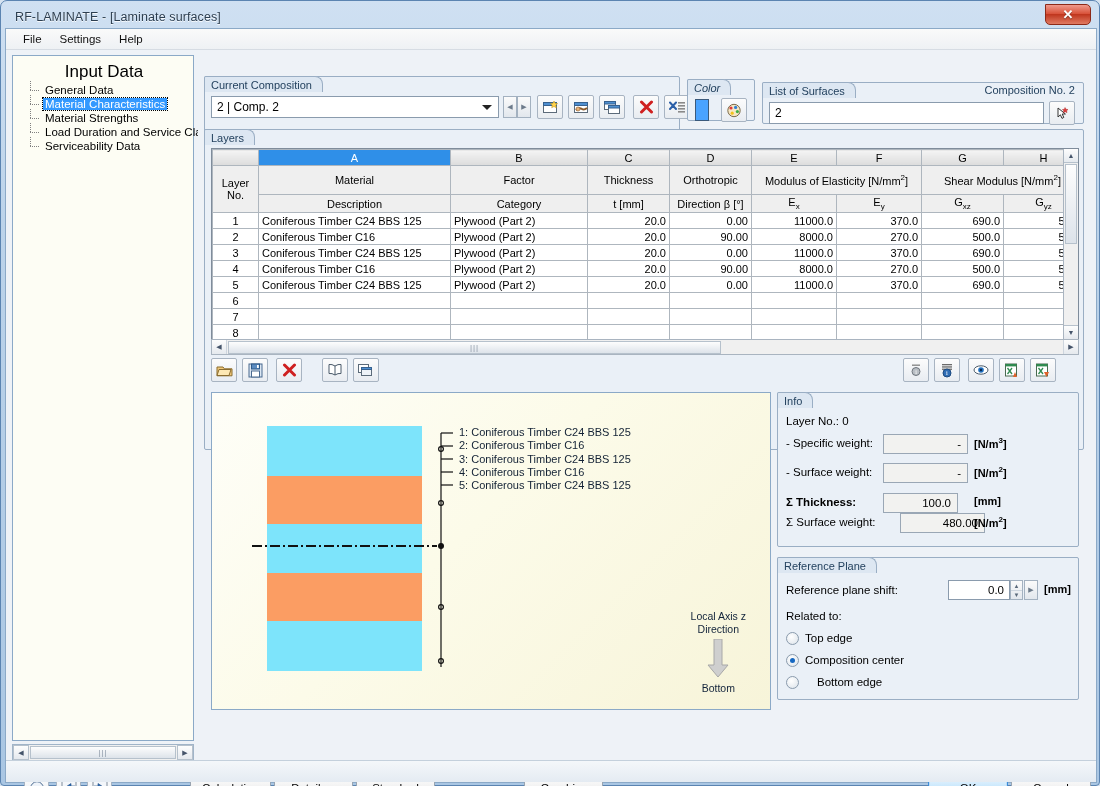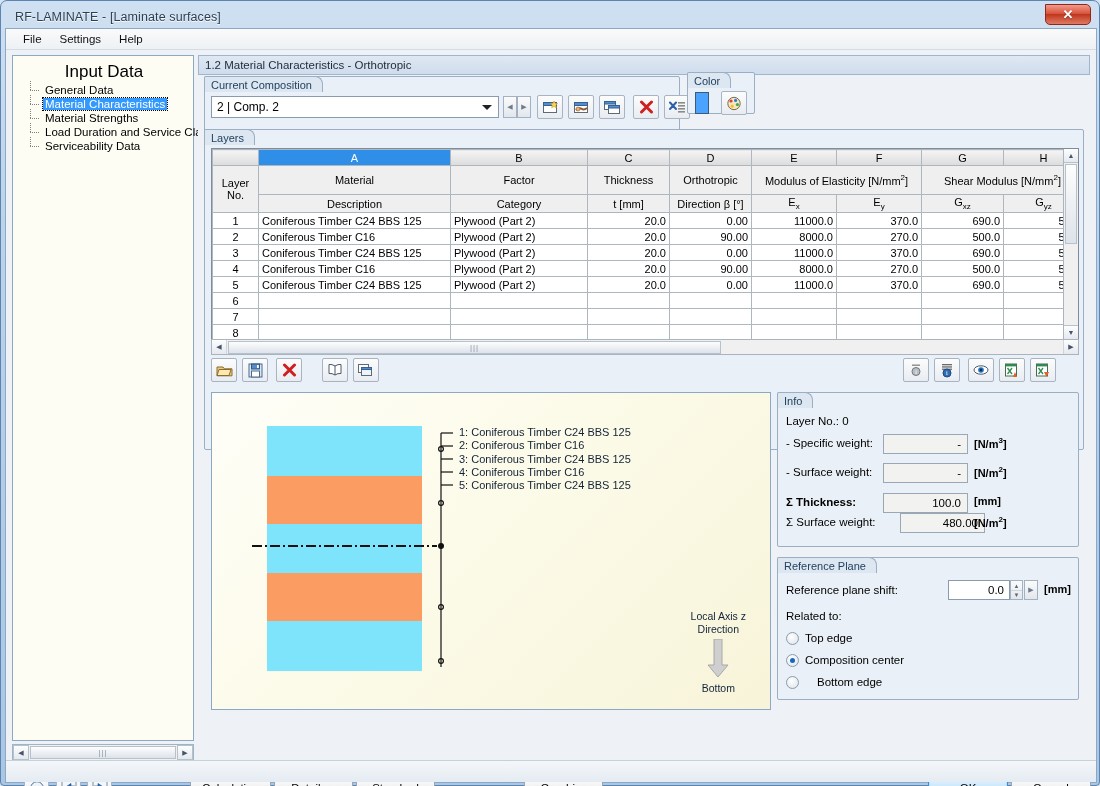--- a/index.html
+++ b/index.html
@@ -396,21 +396,20 @@
       </div>
 
       <div class="nav-hscroll">
         <div class="sb-arrow">◀</div>
         <div class="sb-thumb">|||</div>
         <div class="sb-arrow">▶</div>
       </div>
 
       <div class="content">
 
-        <div class="section-title">1.2 Material Characteristics - Orthotropic</div>
 
         <div class="grp" style="left:6px; top:21px; width:476px; height:56px;">
           <div class="cap">Current Composition</div>
           <div class="combo" style="position:absolute; left:6px; top:19px; width:288px;">
             <span>2 | Comp. 2</span>
             <span class="arrow"></span>
           </div>
           <div class="spin-pair" style="position:absolute; left:298px; top:19px;">
             <div class="spin-btn">◀</div>
             <div class="spin-btn">▶</div>
@@ -447,34 +446,47 @@
             <svg width="17" height="15" viewBox="0 0 17 15">
                 <path d="M1 2.5 L7 9 M7 2.5 L1 9" stroke="#2b5fa8" stroke-width="2" stroke-linecap="round"></path>
                 <rect x="9" y="2" width="7" height="1.6" fill="#8a8a8a"></rect>
                 <rect x="9" y="5" width="7" height="1.6" fill="#8a8a8a"></rect>
                 <rect x="9" y="8" width="7" height="1.6" fill="#8a8a8a"></rect>
                 <rect x="9" y="11" width="7" height="1.6" fill="#8a8a8a"></rect>
               </svg>
           </div>
         </div>
 
-        <div class="grp" style="left:489px; top:17px; width:68px; height:42px;">
+        <div class="grp" style="left:489px; top:24px; width:68px; height:42px;font-style:italic;">
           <div class="cap">Color</div>
           <div style="position:absolute;left:7px;top:19px;width:14px;height:22px;background:#4aa3ff;border:1px solid #3b5a7c;"></div>
           <div class="tbtn" style="position:absolute; left:33px; top:18px;">
             <svg width="16" height="15" viewBox="0 0 16 15">
                 <circle cx="8" cy="7.5" r="6.2" fill="#f6e7c4" stroke="#7a6a4a"></circle>
                 <circle cx="5" cy="5" r="1.6" fill="#e03b3b"></circle>
                 <circle cx="9.6" cy="4.4" r="1.6" fill="#2f7fd6"></circle>
                 <circle cx="11.4" cy="8.6" r="1.6" fill="#3fae45"></circle>
                 <circle cx="6.2" cy="10.2" r="1.6" fill="#f2c21c"></circle>
               </svg>
           </div>
         </div>
 
+        <div class="grp" style="left:564px; top:27px; width:322px; height:42px;">
+          <div class="cap">List of Surfaces</div>
+          <div style="position:absolute;right:8px;top:1px;font-size:11px;color:#24425f;">Composition No. 2</div>
+          <div class="txtfield" style="position:absolute;left:6px;top:19px;width:275px;">
+            <span>2</span>
+          </div>
+          <div class="tbtn" style="position:absolute; left:286px; top:18px;">
+            <svg width="16" height="15" viewBox="0 0 16 15">
+                <path d="M4 2 L4 11 L6.4 8.8 L8 12.4 L9.8 11.4 L8.2 8 L11.4 8 Z" fill="#fff" stroke="#333" stroke-width="1"></path>
+                <path d="M11 1.5 l1 1.8 2 .2-1.4 1.3.4 1.9-1.8-1-1.8 1 .4-1.9-1.4-1.3 2-.2z" fill="#e03b3b" stroke="#a01c1c" stroke-width=".4"></path>
+              </svg>
+          </div>
+        </div>
 
         <div class="grp" style="left:6px; top:74px; width:880px; height:321px;">
           <div class="cap">Layers</div>
 
           <div class="tbl-wrap" style="left:6px; top:18px; width:868px; height:192px;">
             <table class="grid">
               <colgroup>
                 <col style="width:46px">
                   <col style="width:192px">
                   <col style="width:137px">
@@ -770,21 +782,21 @@
             </div>
             <div style="position:absolute;left:196px;top:43px;" class="unit">[<span>N/m</span><sup>3</sup>]</div>
 
             <div style="position:absolute;left:8px;top:73px;font-size:11.5px;">- Surface weight:</div>
             <div class="ro-field" style="position:absolute;left:105px;top:70px;width:85px;">
               <span>-</span>
             </div>
             <div style="position:absolute;left:196px;top:72px;" class="unit">[<span>N/m</span><sup>2</sup>]</div>
 
             <div style="position:absolute;left:8px;top:103px;font-size:11.5px;font-weight:bold;">Σ Thickness:</div>
-            <div class="ro-field" style="position:absolute;left:105px;top:100px;width:85px;">
+            <div class="ro-field" style="position:absolute;left:105px;top:100px;width:75px;">
               <span>100.0</span>
             </div>
             <div style="position:absolute;left:196px;top:102px;" class="unit">[<span>mm</span>]</div>
 
             <div style="position:absolute;left:8px;top:123px;font-size:11.5px;">Σ Surface weight:</div>
             <div class="ro-field" style="position:absolute;left:122px;top:120px;width:85px;">
               <span>480.00</span>
             </div>
             <div style="position:absolute;left:196px;top:122px;" class="unit">[<span>N/m</span><sup>2</sup>]</div>
           </div>

